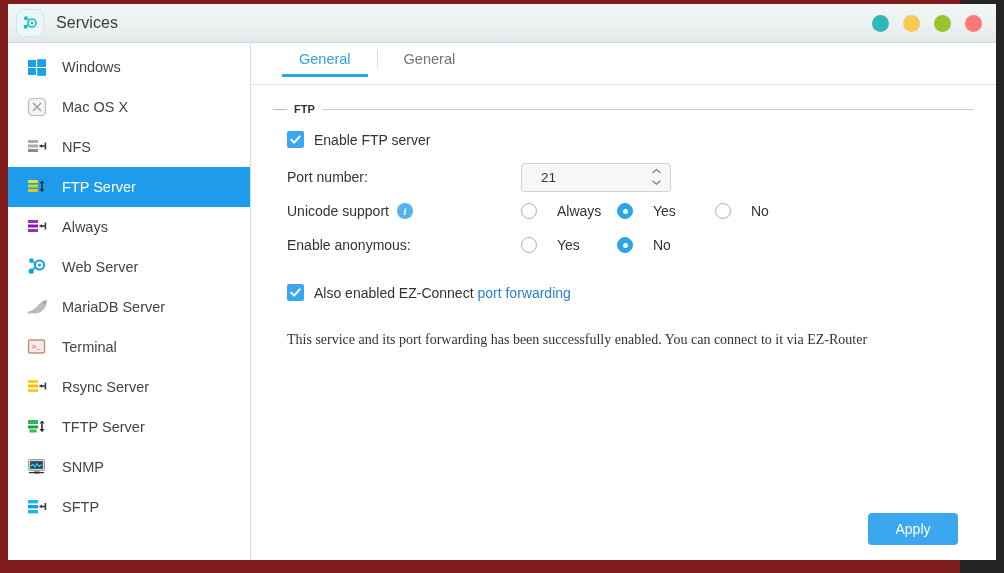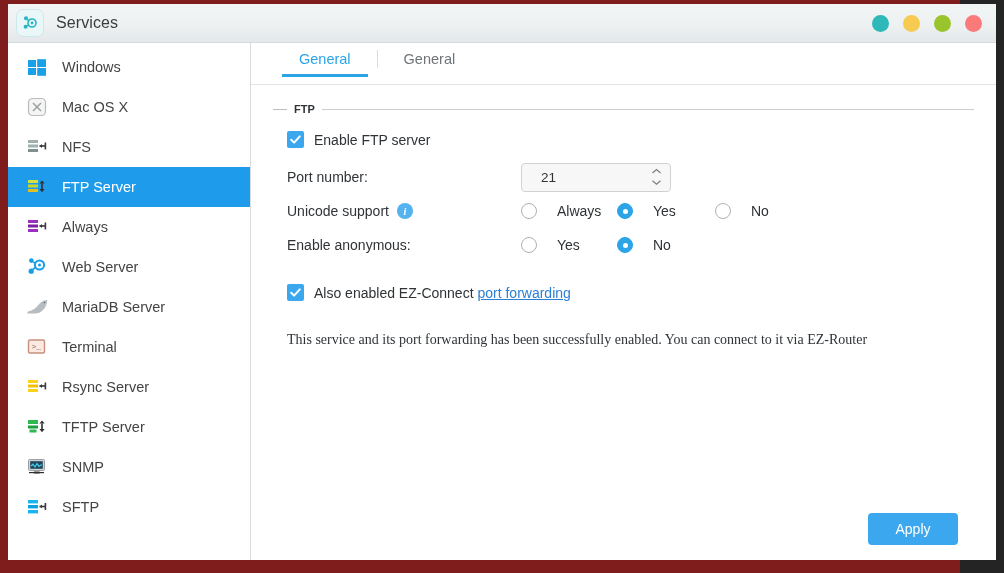--- a/index.html
+++ b/index.html
@@ -318,21 +318,20 @@
     font-weight: bold;
     display: flex;
     align-items: center;
     justify-content: center;
     font-family: "Liberation Serif", serif;
     cursor: pointer;
   }
 
   .link {
     color: #2b7fd4;
-    text-decoration: underline;
     cursor: pointer;
   }
   .note {
     font-size: 14px;
     color: #2f3336;
     margin-top: 31px;
     font-family: Liberation Serif, serif;
   }
 
   .apply-btn {

